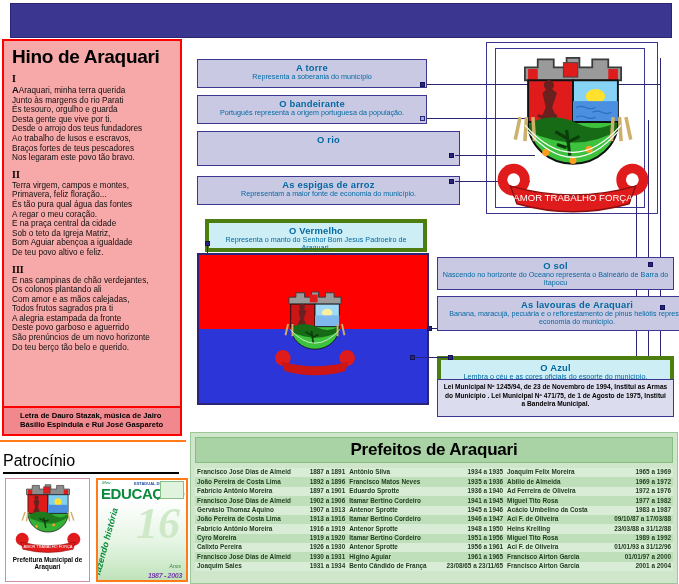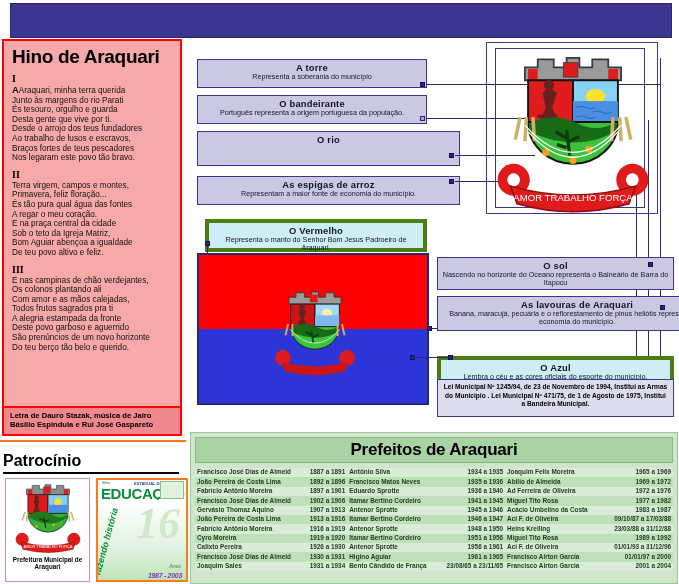--- a/index.html
+++ b/index.html
@@ -26,26 +26,26 @@
   .hymn h1{
     margin:0 0 6px 0;font-size:19px;line-height:20px;font-weight:bold;color:#000;
     letter-spacing:-0.3px;
   }
   .verse-num{font-weight:bold;font-size:10px;margin:6px 0 1px 0;font-family:"Liberation Serif",serif;}
   .verse{font-size:8.2px;line-height:9.6px;color:#111;}
   .verse div:first-child .cap,.cap{font-weight:bold;font-size:9.4px;}
   .credit{
     position:absolute;left:2px;top:406px;width:180px;height:30px;
     background:#f0888d;border:2px solid #ff0000;box-sizing:border-box;
-    font-size:7.6px;line-height:9px;font-weight:bold;padding:3px 6px;color:#000;
+    font-size:7.6px;line-height:9px;font-weight:bold;padding:3px 16px;color:#000;
   }
 
   
   .patro-title{
-    position:absolute;left:3px;top:452px;font-size:16px;font-weight:bold;color:#000;
+    position:absolute;left:3px;top:452px;font-size:16px;font-weight:normal;color:#000;
   }
   .patro-rule{position:absolute;left:3px;top:472px;width:176px;height:2px;background:#000;}
   .spon1{
     position:absolute;left:5px;top:478px;width:85px;height:104px;
     border:1px solid #d08fa0;background:#fff;box-sizing:border-box;
     display:flex;flex-direction:column;align-items:center;justify-content:flex-start;
   }
   .spon1 .cap2{font-size:6.3px;font-weight:bold;text-align:center;line-height:7.4px;margin-top:1px;}
   .spon2{
     position:absolute;left:96px;top:478px;width:92px;height:104px;
@@ -59,21 +59,21 @@
   .edu-body{position:relative;height:80px;background:linear-gradient(180deg,#ffffff 0%,#e4f4e2 55%,#bfe3ba 100%);}
   .edu-16{position:absolute;right:6px;top:2px;font-size:44px;font-weight:bold;color:#cfe9c8;line-height:44px;font-family:"Liberation Serif",serif;font-style:italic;}
   .edu-vert{position:absolute;left:4px;bottom:4px;font-size:9px;font-weight:bold;color:#0a8a3c;font-style:italic;transform:rotate(-75deg);transform-origin:left bottom;white-space:nowrap;}
   .edu-anos{position:absolute;right:5px;bottom:11px;font-size:5px;color:#3b7a3b;font-style:italic;}
   .edu-years{position:absolute;right:4px;bottom:1px;font-size:7px;font-weight:bold;color:#7a3bb0;font-style:italic;letter-spacing:-0.3px;}
 
   
   .cal{
     position:absolute;box-sizing:border-box;
     background:#c9c9e4;border:1px solid #3b3690;
-    text-align:center;color:#0f172a;padding:2px 4px 2px 4px;
+    text-align:center;color:#0369a1;padding:2px 4px 2px 4px;
   }
   .cal .t{font-size:9.4px;font-weight:bold;line-height:11px;letter-spacing:0.2px;}
   .cal .d{font-size:7.2px;font-weight:normal;line-height:8.4px;}
   .cal.cyan{background:#cdeef5;border:4px solid #4d7c0f;}
   .law{
     position:absolute;box-sizing:border-box;
     background:#dcdcef;border:1px solid #3b3690;
     padding:3px 5px;color:#000;
   }
   .law .d{font-size:6.6px;line-height:8.6px;font-weight:bold;text-align:center;}

